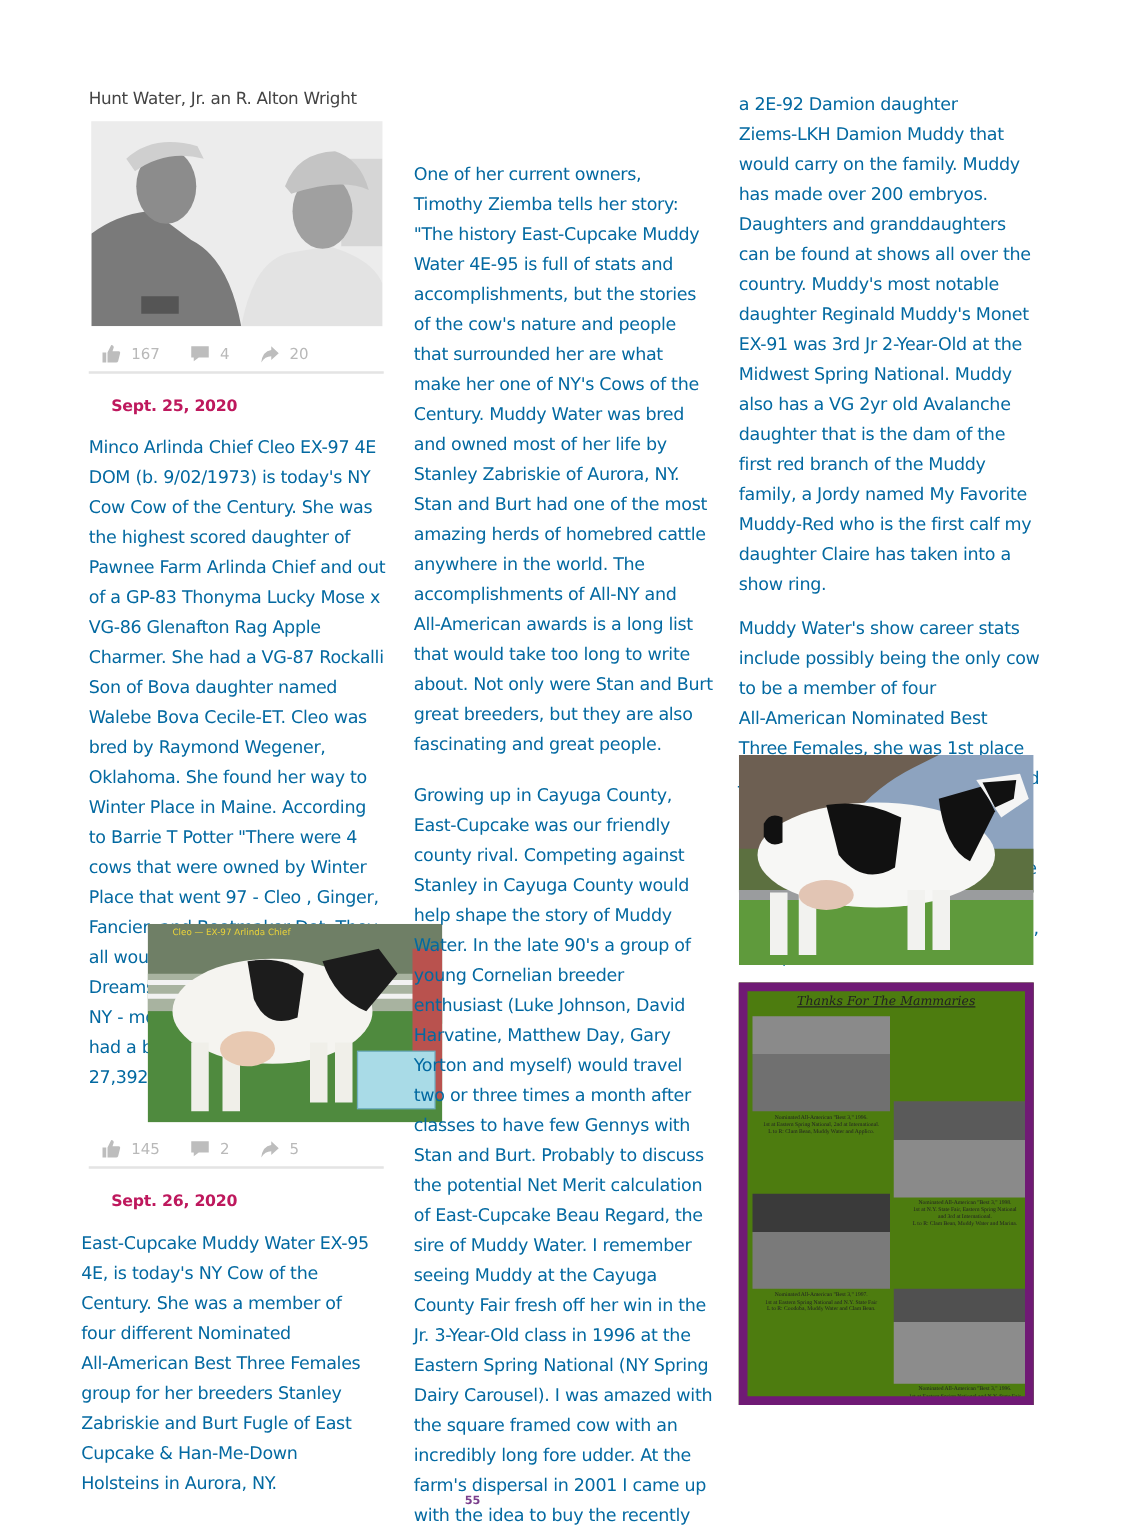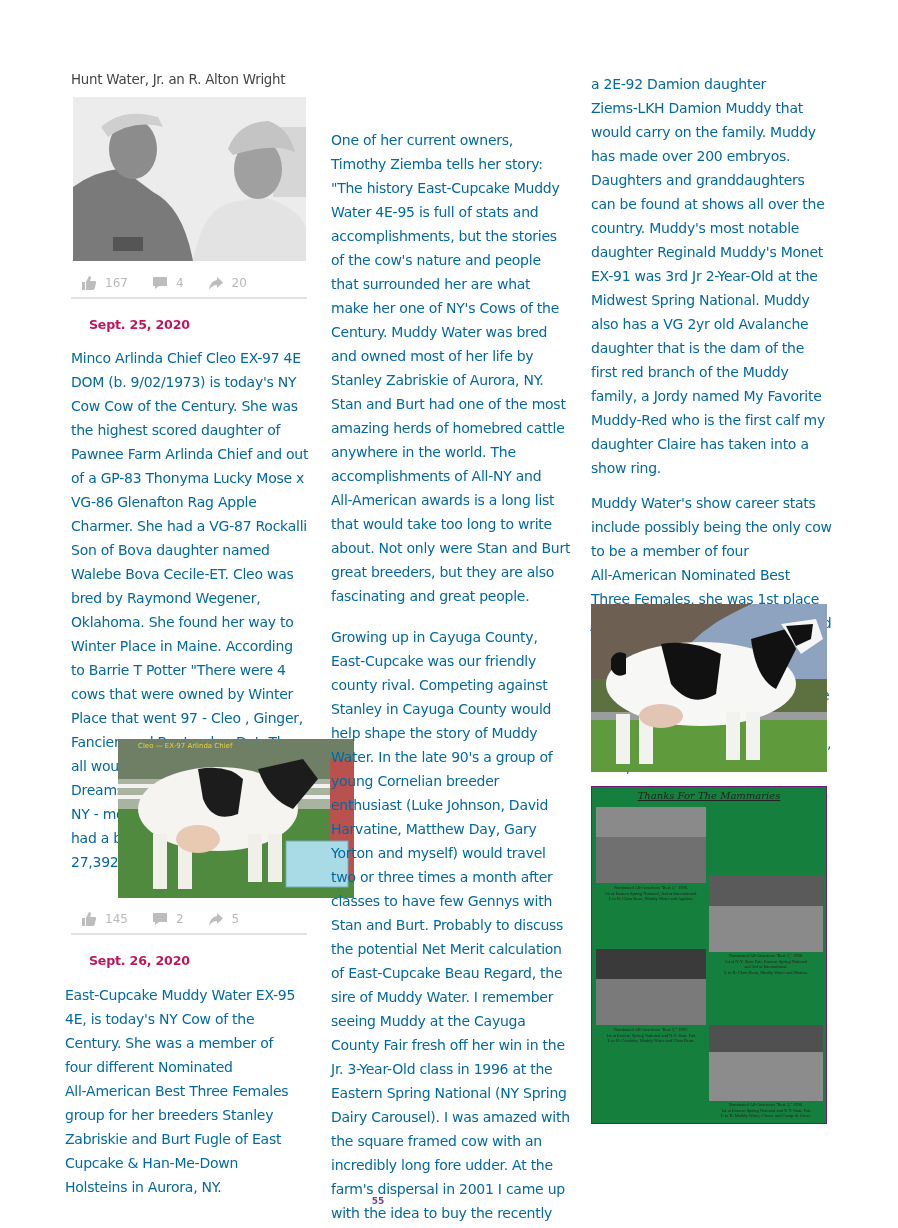--- a/index.html
+++ b/index.html
@@ -8,21 +8,21 @@
   .col { position: absolute; font-size: 14px; line-height: 24px; letter-spacing: -0.25px; color: #0369a1; }
   .col p { white-space: pre-line; }
   .caption { position: absolute; left: 71px; top: 72px; font-size: 13.4px; color: #444; letter-spacing: -0.25px; }
   .photo { position: absolute; overflow: hidden; }
   .social { position: absolute; left: 71px; width: 236px; height: 30px; display: flex; align-items: center; gap: 0; font-size: 12px; color: #b9b9b9; border-bottom: 2px solid #e4e4e4; }
   .social .grp { display: flex; align-items: center; margin-left: 10px; margin-right: 14px; }
   .social .grp:first-child { margin-left: 10px; }
   .social svg { width: 16px; height: 16px; margin-right: 8px; fill: #bdbdbd; }
   .date { position: absolute; left: 53px; font-family: "DejaVu Sans", sans-serif; font-weight: bold; font-size: 12.6px; color: #be185d; letter-spacing: -0.2px; margin-left: 36px; }
   .pagenum { position: absolute; left: 0; width: 756px; top: 1196px; text-align: center; font-size: 9px; font-weight: bold; color: #7b3f8c; }
-  .clipping { background: #15803d; border: 1px solid #701a75; padding-left: 12px; }
+  .clipping { background: #4d7c0f; border: 7px solid #701a75; padding-left: 12px; }
   .clip-title { position: absolute; left: 0; width: 100%; top: 3px; text-align: center; font-family: "DejaVu Serif", serif; font-style: italic; font-size: 10px; color: #222; text-decoration: underline; }
   .clip-img { position: absolute; background: #666; }
   .clip-cap { position: absolute; font-family: "Liberation Serif", serif; font-size: 4.5px; line-height: 5.5px; color: #222; text-align: center; }
 </style>
 </head>
 <body>
 
 <div class="caption">Hunt Water, Jr. an R. Alton Wright</div>
 
 <div class="photo" style="left:73px; top:97px; width:233px; height:164px; background:#efefef;">

